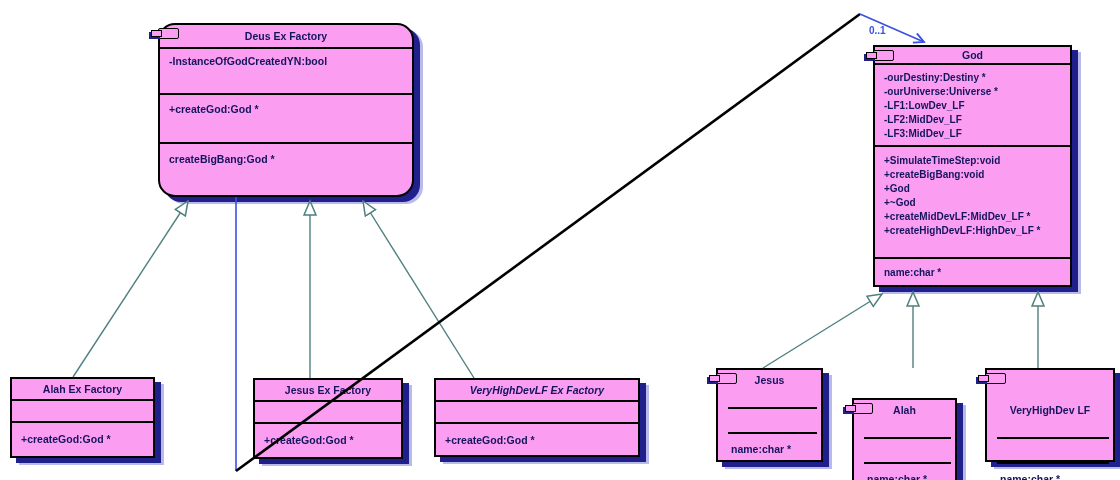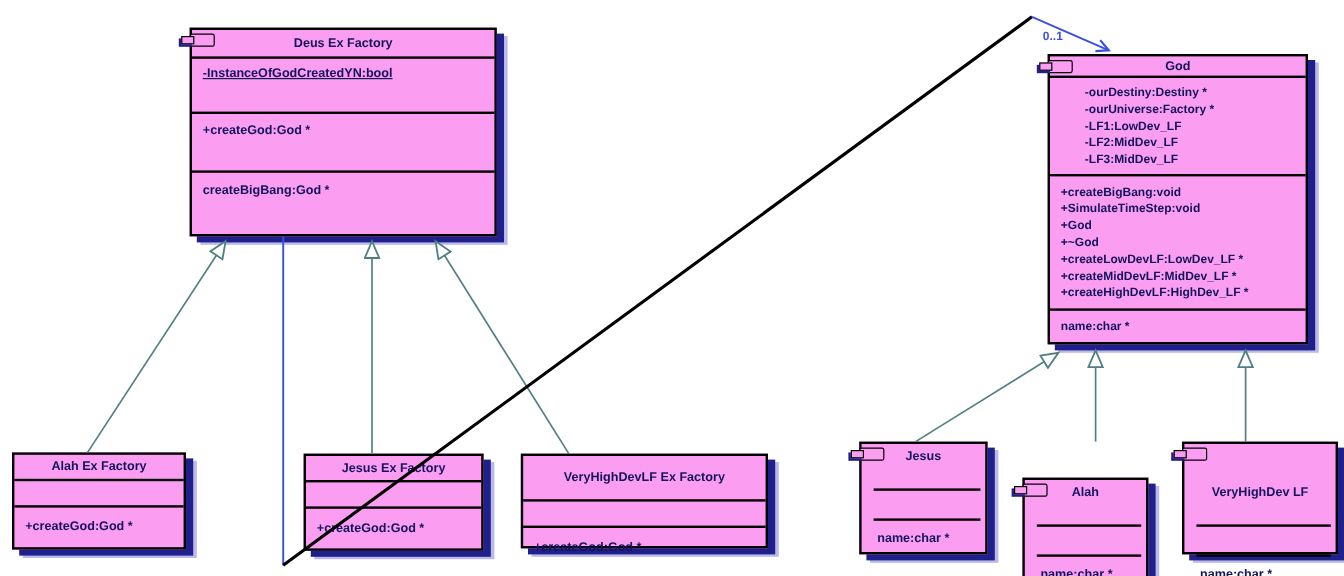--- a/index.html
+++ b/index.html
@@ -17,21 +17,21 @@
     font-weight:bold; font-size:10.5px; text-align:center;
     display:flex; align-items:center; justify-content:center;
     border-bottom:2px solid #000; box-sizing:border-box; flex:none;
   }
   .sec { box-sizing:border-box; border-bottom:2px solid #000; flex:none; overflow:visible; }
   .sec.last { border-bottom:none; flex:1; }
   .m {
     font-weight:bold; font-size:10.5px; line-height:16px;
     padding-left:9px; white-space:nowrap;
   }
-  .u { text-decoration:underline; }
+  .u { }
   .god .m { font-size:10px; line-height:14px; }
   .smallbox .uml-title { font-size:10.5px; }
   .smallbox .sec { border-bottom:none; }
   .smallbox .sec .rule { border-bottom:2px solid #000; margin:0 4px 0 10px; height:100%; box-sizing:border-box; }
   .smallbox .m { padding-left:13px; }
   .cicon { position:absolute; left:-9px; top:3px; width:28px; height:12px; z-index:3; }
   .cicon .main {
     position:absolute; left:7px; top:0; width:19px; height:9px;
     background:#fb9ef2; border:1.5px solid #000; border-radius:2px;
   }
@@ -43,56 +43,55 @@
   .assoc-label {
     position:absolute; font-weight:bold; font-size:10px; color:#3a50e0;
   }
   svg.connectors { position:absolute; left:0; top:0; pointer-events:none; z-index:4; }
 </style>
 </head>
 <body>
 
 <div class="canvas">
 
-  <div class="uml-box" style="left:158px; top:23px; width:256px; height:174px;">
+  <div class="uml-box" style="left:158px; top:23px; width:256px; height:174px;border-radius:17px;">
     <span class="cicon">
         <span class="main"></span>
         <span class="tab"></span>
       </span>
     <div class="uml-title" style="height:24px;">Deus Ex Factory</div>
     <div class="sec" style="height:46px; padding-top:4px;">
       <div class="m u">-InstanceOfGodCreatedYN:bool</div>
     </div>
     <div class="sec" style="height:49px; padding-top:6px;">
       <div class="m">+createGod:God *</div>
     </div>
     <div class="sec last" style="padding-top:7px;">
       <div class="m">createBigBang:God *</div>
     </div>
   </div>
 
-  <div class="uml-box god" style="left:873px; top:45px; width:217px; height:242px;">
+  <div class="uml-box god" style="left:873px; top:45px; width:199px; height:242px;">
     <span class="cicon">
         <span class="main"></span>
         <span class="tab"></span>
       </span>
     <div class="uml-title" style="height:18px;">God</div>
-    <div class="sec" style="height:82px; padding-top:6px;padding-left:20px;">
+    <div class="sec" style="height:82px; padding-top:6px;">
       <div class="m">-ourDestiny:Destiny *</div>
-      <div class="m">-ourUniverse:Factory *</div>
+      <div class="m">-ourUniverse:Universe *</div>
       <div class="m">-LF1:LowDev_LF</div>
       <div class="m">-LF2:MidDev_LF</div>
       <div class="m">-LF3:MidDev_LF</div>
     </div>
     <div class="sec" style="height:112px; padding-top:7px;">
+      <div class="m">+SimulateTimeStep:void</div>
       <div class="m">+createBigBang:void</div>
-      <div class="m">+SimulateTimeStep:void</div>
       <div class="m">+God</div>
       <div class="m">+~God</div>
-      <div class="m">+createLowDevLF:LowDev_LF *</div>
       <div class="m">+createMidDevLF:MidDev_LF *</div>
       <div class="m">+createHighDevLF:HighDev_LF *</div>
     </div>
     <div class="sec last" style="padding-top:7px;">
       <div class="m">name:char *</div>
     </div>
   </div>
 
   <div class="uml-box" style="left:10px; top:377px; width:145px; height:81px;">
     <div class="uml-title" style="height:22px;text-align:right;">Alah Ex Factory</div>
@@ -104,21 +103,21 @@
 
   <div class="uml-box" style="left:253px; top:378px; width:150px; height:81px;">
     <div class="uml-title" style="height:22px;">Jesus Ex Factory</div>
     <div class="sec" style="height:22px;"></div>
     <div class="sec last" style="padding-top:8px;">
       <div class="m">+createGod:God *</div>
     </div>
   </div>
 
   <div class="uml-box" style="left:434px; top:378px; width:206px; height:79px;">
-    <div class="uml-title" style="height:38px;">VeryHighDevLF Ex Factory</div>
+    <div class="uml-title" style="height:22px;font-style:italic;">VeryHighDevLF Ex Factory</div>
     <div class="sec" style="height:22px;"></div>
     <div class="sec last" style="padding-top:8px;">
       <div class="m">+createGod:God *</div>
     </div>
   </div>
 
   <div class="uml-box smallbox" style="left:716px; top:368px; width:107px; height:94px;">
     <span class="cicon">
         <span class="main"></span>
         <span class="tab"></span>

